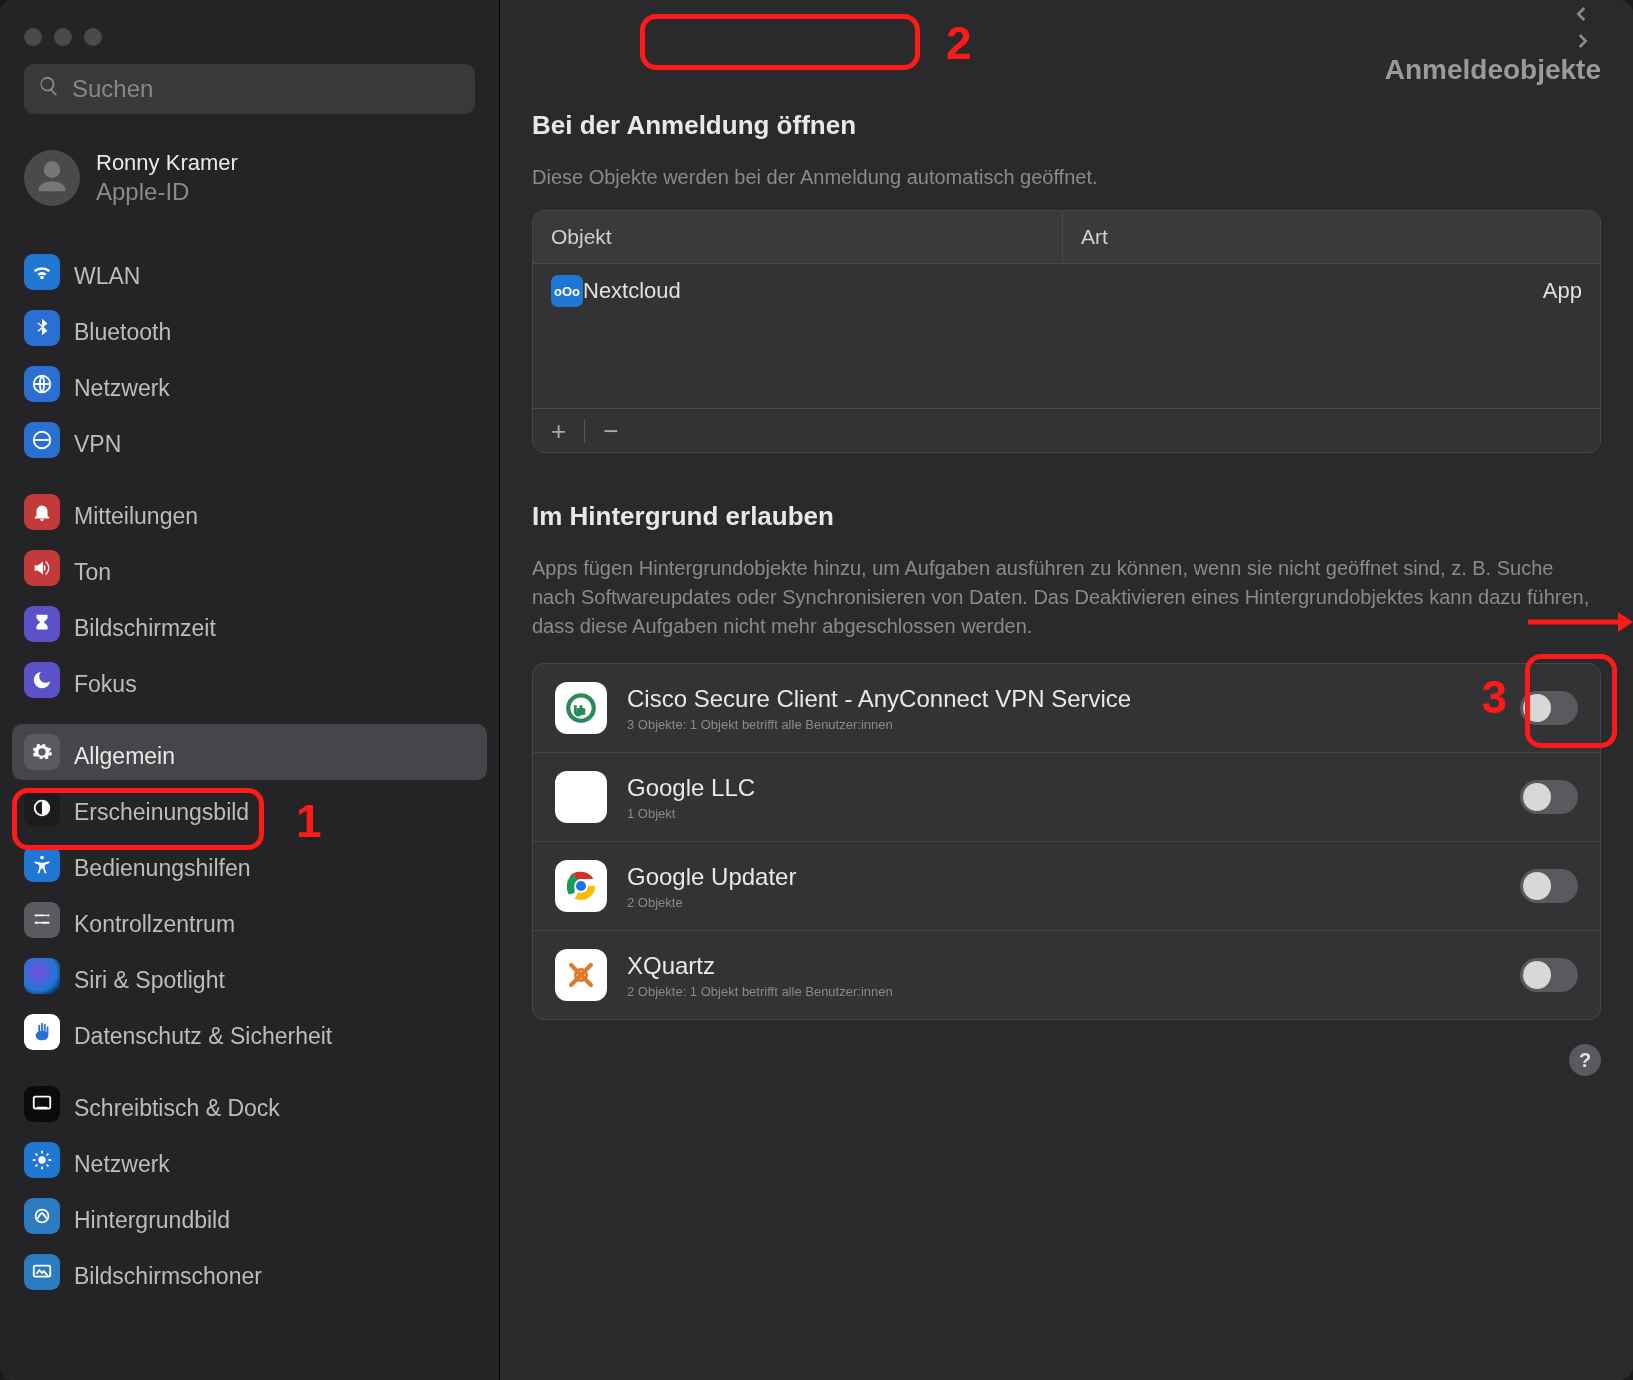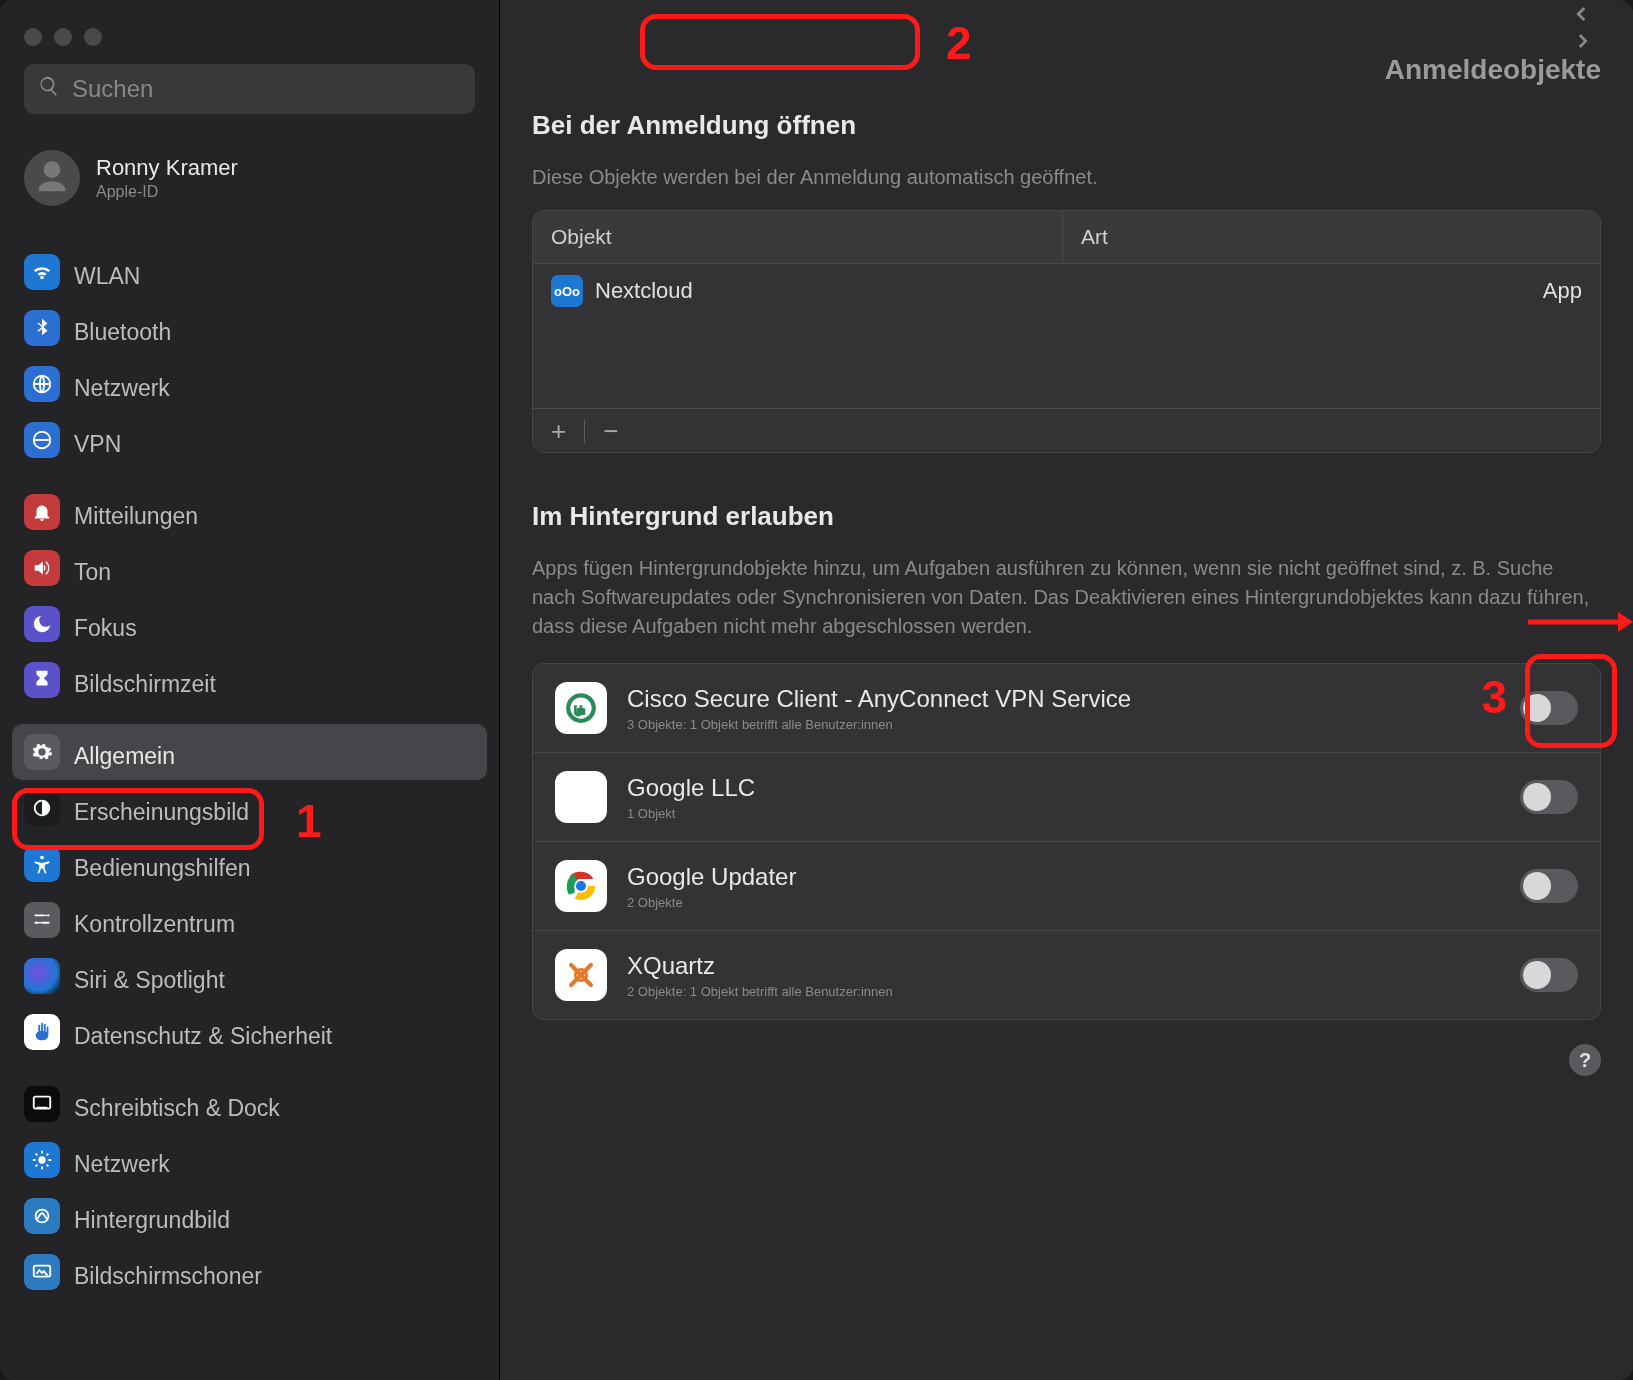--- a/index.html
+++ b/index.html
@@ -49,21 +49,21 @@
     display: flex; gap: 16px; align-items: center;
     padding: 16px 24px 24px 24px;
   }
   .avatar {
     width: 56px; height: 56px; border-radius: 50%;
     background: #4a4a4c;
     display: flex; align-items: center; justify-content: center;
   }
   .avatar svg { width: 40px; height: 40px; fill: #777; }
   .account .name { font-size: 22px; color: #e8e8e8; }
-  .account .sub { font-size: 16px; color: #8a8a8a; margin-top: 2px; }
+  .account .sub { font-size: 24px; color: #8a8a8a; margin-top: 2px; }
   .nav { display: flex; flex-direction: column; padding: 0 12px; gap: 2px; }
   .nav-group { margin-top: 14px; }
   .nav-item {
     display: flex; align-items: flex-end; gap: 14px;
     padding: 10px 12px;
     border-radius: 10px;
     font-size: 23px;
     color: #bcbcbc;
     position: relative;
   }
@@ -146,21 +146,21 @@
     display: flex; gap: 0;
     background: #3a3a3c;
     color: #d0d0d0;
     font-size: 21px;
     font-weight: 400;
     border-bottom: 1px solid #4a4a4c;
   }
   .thead .c1 { flex: 0 0 530px; padding: 14px 18px; border-right: 1px solid #4a4a4c; }
   .thead .c2 { flex: 1; padding: 14px 18px; }
   .trow { display: flex; align-items: center; min-height: 54px; }
-  .trow .c1 { flex: 0 0 530px; padding: 10px 18px; display: flex; align-items: center; gap: 12px; font-size: 22px; color: #e0e0e0; }
+  .trow .c1 { flex: 0 0 530px; padding: 10px 18px; display: flex; align-items: center; gap: 0; font-size: 22px; color: #e0e0e0; }
   .trow .c2 { flex: 1; padding: 10px 18px; font-size: 22px; color: #e0e0e0; text-align: right; }
   .trow .app-ic {
     width: 32px; height: 32px; border-radius: 7px;
     background: #1f77d4; display: flex; align-items: center; justify-content: center;
   }
   .trow .app-ic span { color: #fff; font-size: 13px; font-weight: 700; }
   .table .filler { height: 90px; }
   .table .footer {
     display: flex; align-items: center; gap: 18px;
     border-top: 1px solid #4a4a4c;
@@ -298,32 +298,32 @@
           <div class="ic bg-red">
               <svg viewBox="0 0 24 24">
                 <path d="M4 9v6h4l5 4V5L8 9H4zm12 3a4 4 0 00-2-3.5v7A4 4 0 0016 12zm0-8v2a8 8 0 010 12v2a10 10 0 000-16z"></path>
               </svg>
             </div>
           <span>Ton</span>
         </div>
         <div class="nav-item">
           <div class="ic bg-purple">
               <svg viewBox="0 0 24 24">
+                <path d="M6 2h12v4l-4 4 4 4v4H6v-4l4-4-4-4V2z"></path>
+              </svg>
+            </div>
+          <span>Bildschirmzeit</span>
+        </div>
+        <div class="nav-item">
+          <div class="ic bg-purple">
+              <svg viewBox="0 0 24 24">
                 <path d="M21 13A9 9 0 1111 3a7 7 0 0010 10z"></path>
               </svg>
             </div>
           <span>Fokus</span>
-        </div>
-        <div class="nav-item">
-          <div class="ic bg-purple">
-              <svg viewBox="0 0 24 24">
-                <path d="M6 2h12v4l-4 4 4 4v4H6v-4l4-4-4-4V2z"></path>
-              </svg>
-            </div>
-          <span>Bildschirmzeit</span>
         </div>
       </div>
 
       <div class="nav-group">
         <div class="nav-item active">
           <div class="ic bg-gray">
               <svg viewBox="0 0 24 24">
                 <path d="M12 8a4 4 0 100 8 4 4 0 000-8zm9 4l2 1-1 3-2-.5a8 8 0 01-1.5 1.5l.5 2-3 1-1-2h-2l-1 2-3-1 .5-2A8 8 0 015 16.5L3 17l-1-3 2-1v-2l-2-1 1-3 2 .5A8 8 0 016.5 6L6 4l3-1 1 2h2l1-2 3 1-.5 2A8 8 0 0119 7.5l2-.5 1 3-2 1v2z"></path>
               </svg>
             </div>

